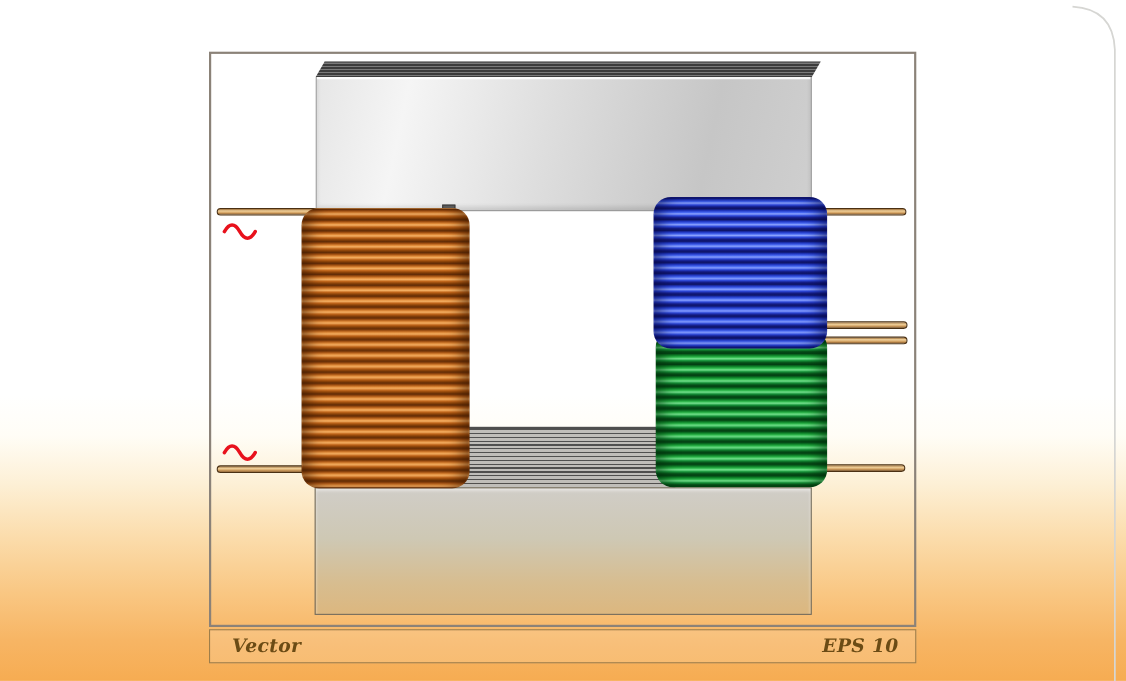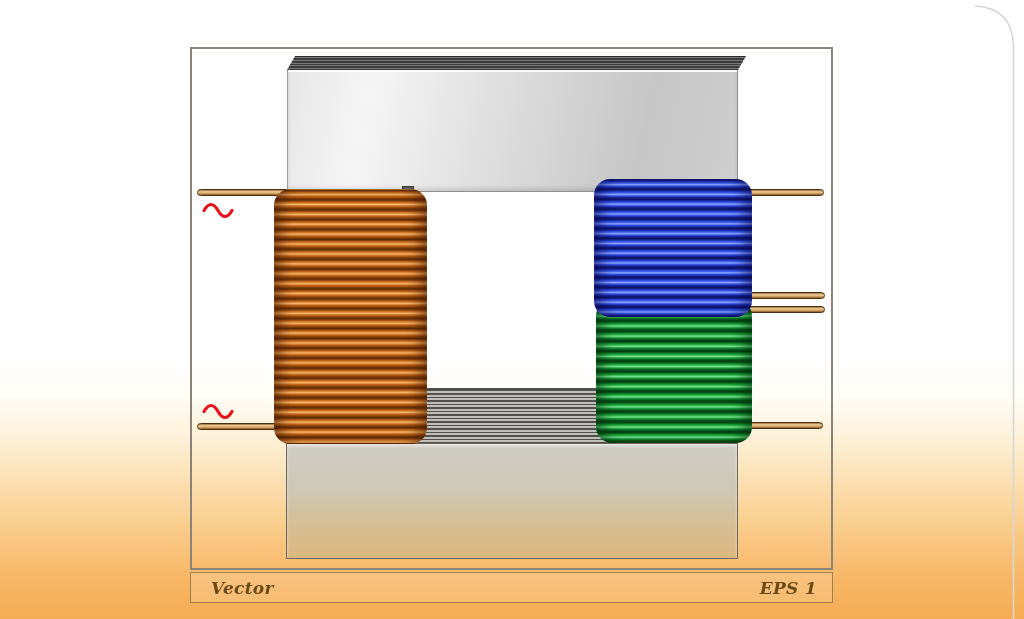--- a/index.html
+++ b/index.html
@@ -165,16 +165,16 @@
 
   <svg class="abs ac-symbol ac-top" viewBox="0 0 34 17" xmlns="http://www.w3.org/2000/svg">
     <path d="M3 8.5 C 7.5 0.5, 12.5 0.5, 17 8.5 C 21.5 16.5, 26.5 16.5, 31 8.5" fill="none" stroke="var(--ac-red, #e8111c)" stroke-width="3.2" stroke-linecap="round"></path>
   </svg>
   <svg class="abs ac-symbol ac-bottom" viewBox="0 0 34 17" xmlns="http://www.w3.org/2000/svg">
     <path d="M3 8.5 C 7.5 0.5, 12.5 0.5, 17 8.5 C 21.5 16.5, 26.5 16.5, 31 8.5" fill="none" stroke="var(--ac-red, #e8111c)" stroke-width="3.2" stroke-linecap="round"></path>
   </svg>
 
   <div class="abs caption">
     <span>Vector</span>
-    <span>EPS 1</span>
+    <span>EPS 10</span>
   </div>
 
 </div>
 
 </body></html>

